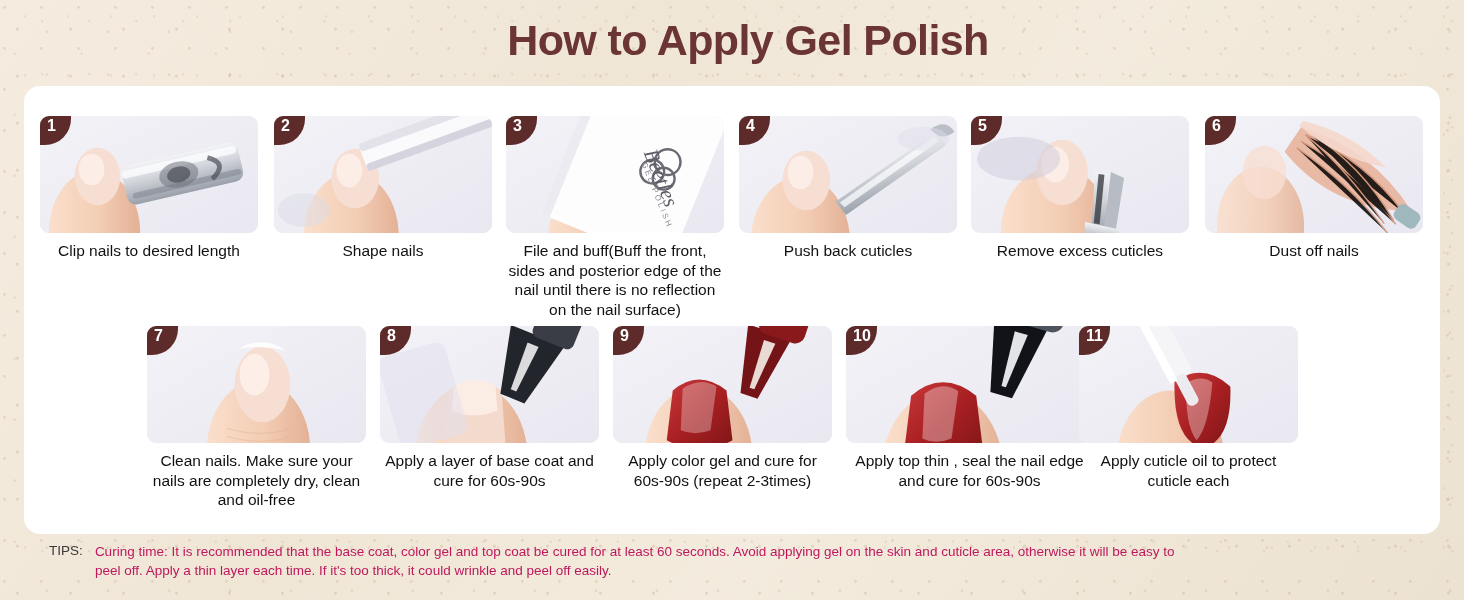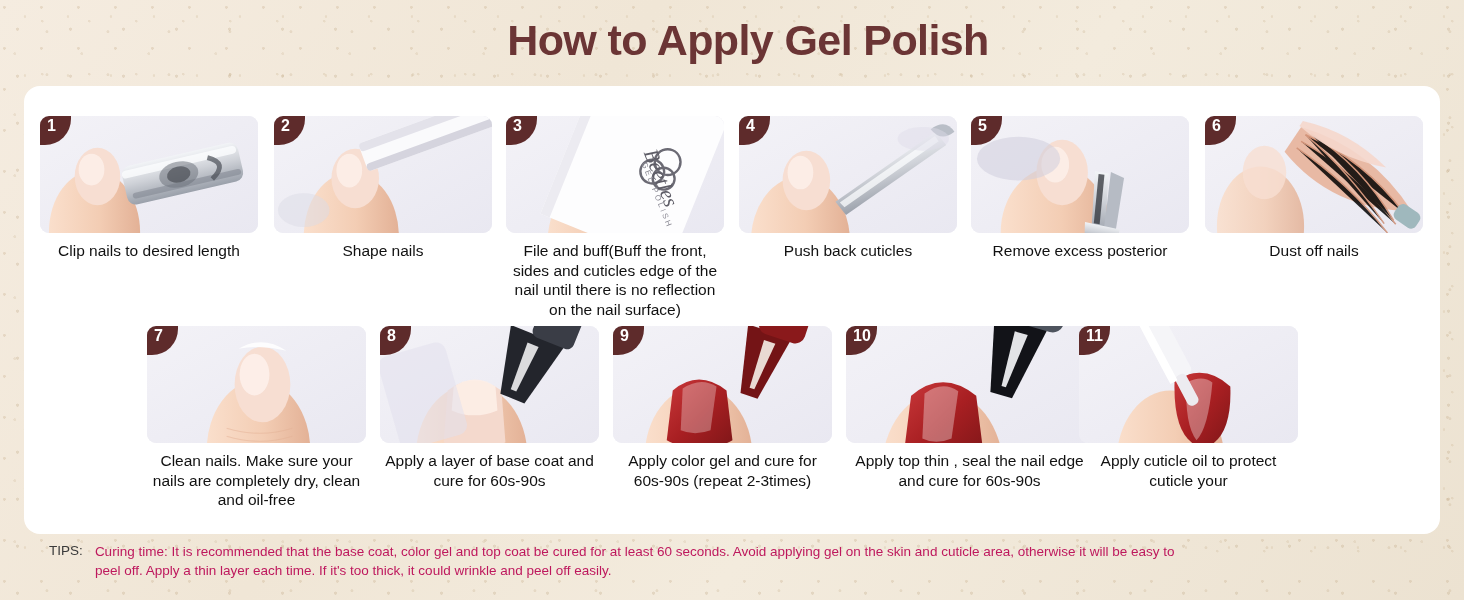--- a/index.html
+++ b/index.html
@@ -192,21 +192,21 @@
       <g transform="rotate(68 152 52)" fill="none" stroke="#6b6a74" stroke-width="2.4">
         <circle cx="152" cy="40" r="13"></circle>
         <circle cx="166" cy="50" r="11"></circle>
         <circle cx="155" cy="58" r="12"></circle>
       </g>
       <text x="150" y="66" transform="rotate(68 150 66)" font-family="Liberation Serif, serif" font-size="21" fill="#5d5c66" text-anchor="middle" font-style="italic">Beetles</text>
       <text x="150" y="82" transform="rotate(68 150 82)" font-family="Liberation Sans, sans-serif" font-size="8" letter-spacing="2.4" fill="#8d8c96" text-anchor="middle">GEL POLISH</text>
             </svg>
             <div class="badge">3</div>
           </div>
-          <div class="cap">File and buff(Buff the front, sides and cuticles edge of the nail until there is no reflection on the nail surface)</div>
+          <div class="cap">File and buff(Buff the front, sides and posterior edge of the nail until there is no reflection on the nail surface)</div>
         </div>
         <div class="step" style="left: 715px; top: 30px; width: 218px;">
           <div class="thumb" title="Steel cuticle pusher pushing back the cuticle">
             <svg viewBox="0 0 220 120" preserveAspectRatio="xMidYMid slice" role="img">
               <defs>
     <linearGradient id="bggcuticle-pusher" x1="0" y1="0" x2="1" y2="1">
       <stop offset="0" stop-color="#f3f2f7"></stop>
                   <stop offset="1" stop-color="#e9e8f1"></stop>
     </linearGradient>
     <linearGradient id="skcuticle-pusher" x1="0" y1="0" x2="1" y2="0">
@@ -271,21 +271,21 @@
       <g transform="rotate(9 130 90)">
         <path d="M120 58 L134 58 L140 120 L126 120 Z" fill="url(#stcuticle-nipper)"></path>
         <path d="M124 60 L130 60 L133 110 L127 110 Z" fill="#2f3238" opacity=".75"></path>
         <path d="M136 56 L150 60 L150 118 L138 116 Z" fill="#b6bbc4"></path>
         <path d="M118 110 L154 112 L152 128 L120 126 Z" fill="url(#stcuticle-nipper)"></path>
       </g>
       <ellipse cx="48" cy="44" rx="42" ry="22" fill="#cfcddc" opacity=".55"></ellipse>
             </svg>
             <div class="badge">5</div>
           </div>
-          <div class="cap">Remove excess posterior</div>
+          <div class="cap">Remove excess cuticles</div>
         </div>
         <div class="step" style="left: 1181px; top: 30px; width: 218px;">
           <div class="thumb" title="Rose coloured dusting brush sweeping the nail">
             <svg viewBox="0 0 220 120" preserveAspectRatio="xMidYMid slice" role="img">
               <defs>
     <linearGradient id="bggdust-brush" x1="0" y1="0" x2="1" y2="1">
       <stop offset="0" stop-color="#f3f2f7"></stop>
                   <stop offset="1" stop-color="#e9e8f1"></stop>
     </linearGradient>
     <linearGradient id="skdust-brush" x1="0" y1="0" x2="1" y2="0">
@@ -507,21 +507,21 @@
       <path d="M96 56 q30 -18 56 6 q2 52 -26 62 q-32 -6 -30 -68 Z" fill="url(#rdcuticle-oil)"></path>
       <path d="M108 58 q16 -8 26 0 q-4 46 -16 58 q-12 -16 -10 -58 Z" fill="#fff" opacity=".34"></path>
       <g transform="rotate(-28 120 40)">
         <rect x="86" y="-36" width="26" height="80" rx="6" fill="#f5f5f8"></rect>
         <rect x="92" y="40" width="12" height="34" rx="5" fill="#ecebf0"></rect>
         <rect x="86" y="-36" width="8" height="80" fill="#ffffff"></rect>
       </g>
             </svg>
             <div class="badge">11</div>
           </div>
-          <div class="cap">Apply cuticle oil to protect cuticle your</div>
+          <div class="cap">Apply cuticle oil to protect cuticle each</div>
         </div>
       </div>
   </div>
 
   <div class="tips">
     <div class="tips-label">TIPS:</div>
     <div class="tips-body">Curing time: It is recommended that the base coat, color gel and top coat be cured for at least 60 seconds. Avoid applying gel on the skin and cuticle area, otherwise it will be easy to peel off. Apply a thin layer each time. If it's too thick, it could wrinkle and peel off easily.</div>
   </div>
 
 </div>

